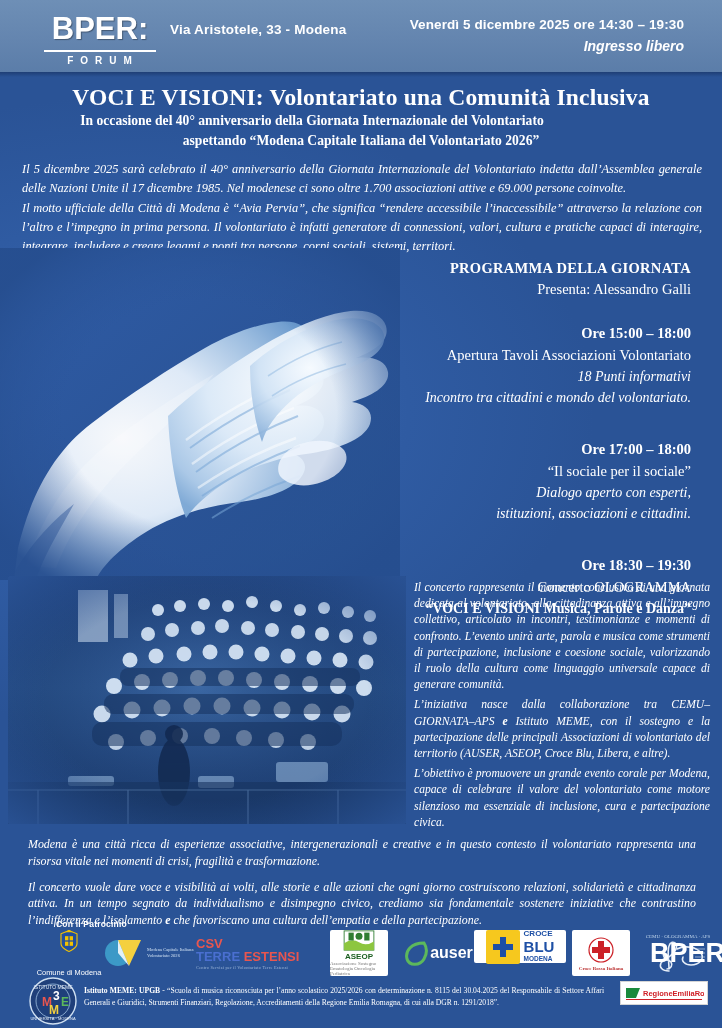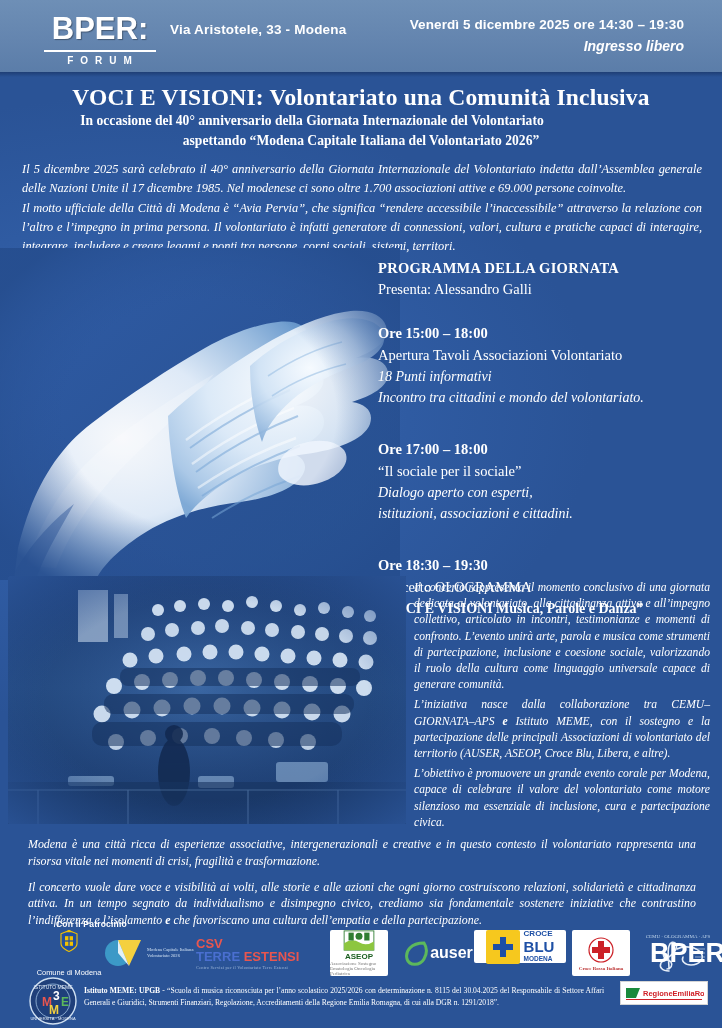--- a/index.html
+++ b/index.html
@@ -136,24 +136,24 @@
     position: absolute;
     left: 0px; top: 248px;
     width: 400px; height: 332px;
     overflow: hidden;
   }
   .hands-photo svg { display: block; }
 
   
   .prog {
     position: absolute;
-    right: 14px; top: 258px;
+    right: 31px; top: 258px;
     width: 330px;
     color: #ffffff;
-    text-align: left;
+    text-align: right;
   }
   .prog-head {
     font-size: 14.5px;
     font-weight: bold;
     letter-spacing: .3px;
     line-height: 21px;
   }
   .prog-presents {
     font-size: 14.5px;
     font-weight: normal;

